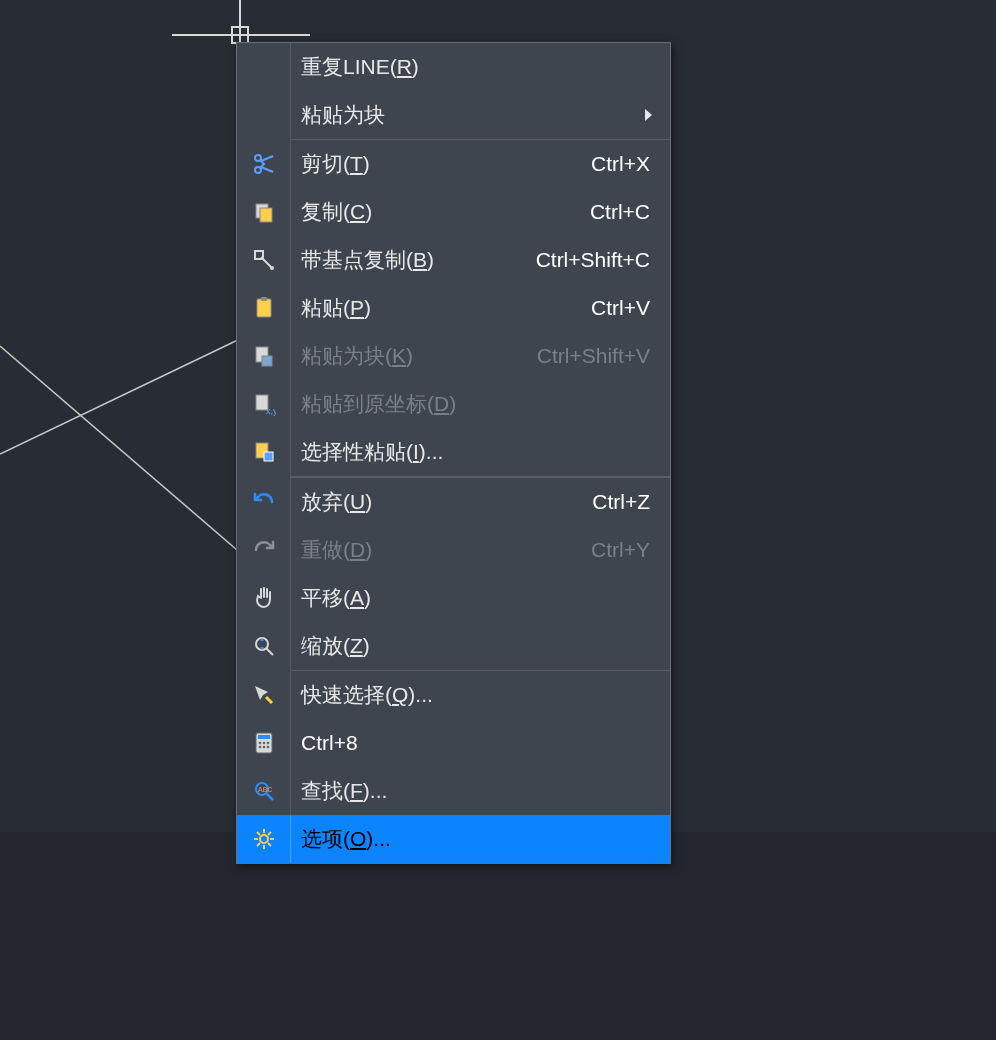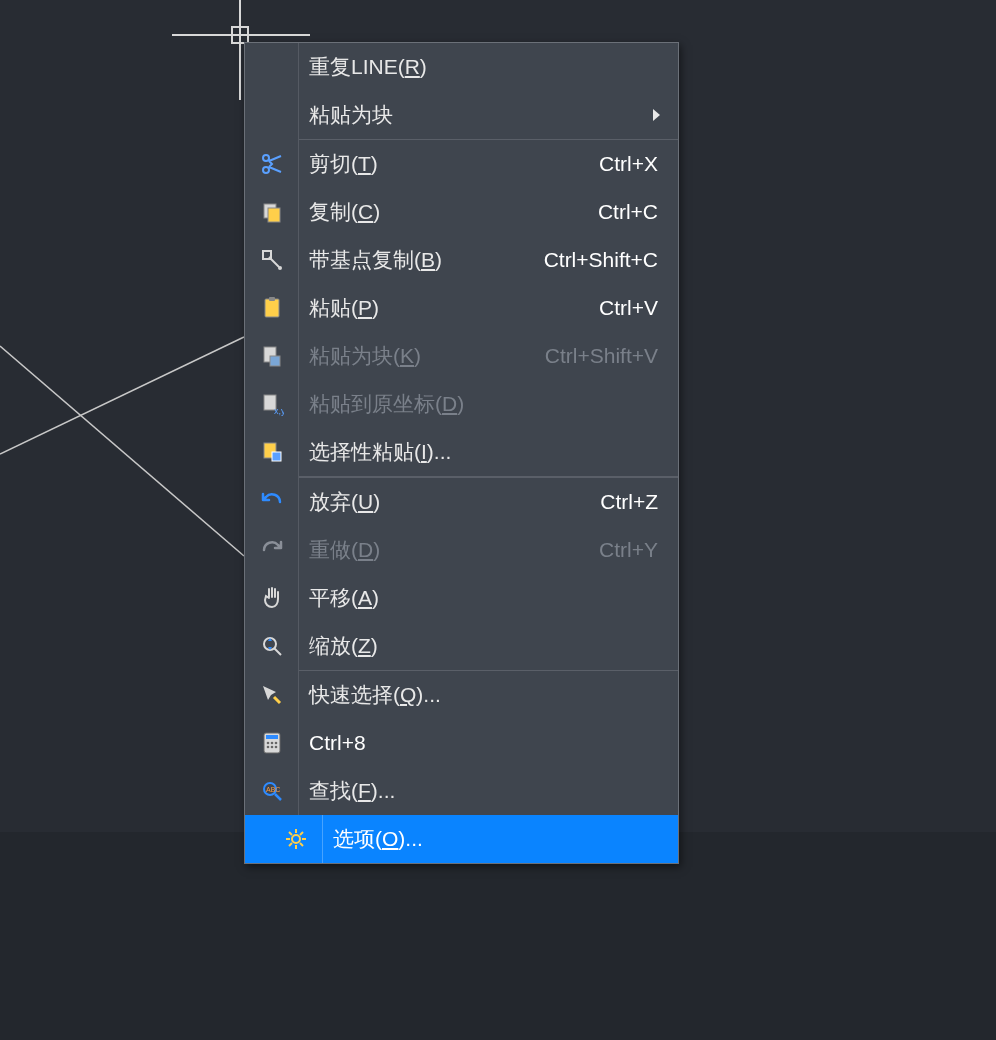--- a/index.html
+++ b/index.html
@@ -14,21 +14,21 @@
     position: absolute;
     inset: 0;
     background: linear-gradient(to bottom, #282c33 0%, #282c33 80%, #23272d 80%, #23272d 100%);
   }
   .canvas-lines {
     position: absolute;
     inset: 0;
   }
   .context-menu {
     position: absolute;
-    left: 244px;
+    left: 236px;
     top: 42px;
     width: 435px;
     background: #3f454e;
     border: 1px solid #6b7078;
     box-shadow: 2px 3px 8px rgba(0,0,0,0.5);
   }
   .menu-item {
     display: flex;
     align-items: center;
     height: 48px;
@@ -68,22 +68,21 @@
   .menu-item .submenu-arrow {
     width: 0; height: 0;
     border-top: 6px solid transparent;
     border-bottom: 6px solid transparent;
     border-left: 7px solid #e8e8e8;
     margin-left: auto;
     margin-right: 4px;
   }
   .menu-item.highlight {
     background: #0a84ff;
-    color: #ffffff;
-    padding-left: 24px;
+    color: #000000;
   }
   .menu-item.highlight .icon-cell { border-right-color: rgba(255,255,255,0.25); }
   .separator {
     display: flex;
     height: 1px;
   }
   .separator .icon-gutter {
     width: 54px;
     border-right: 1px solid #555a63;
     background: #3f454e;

